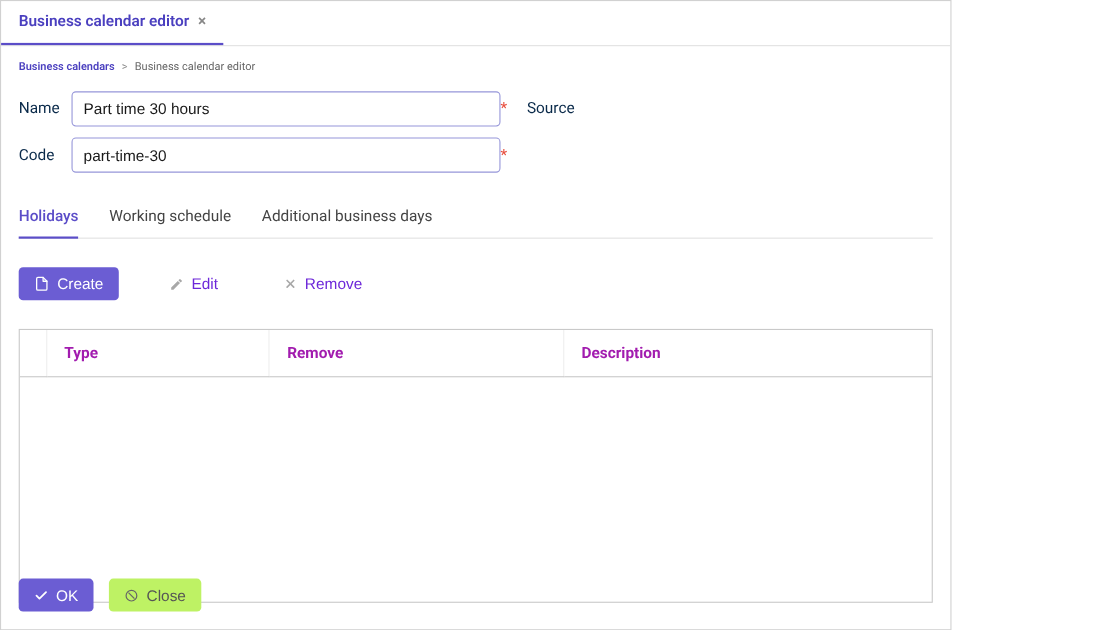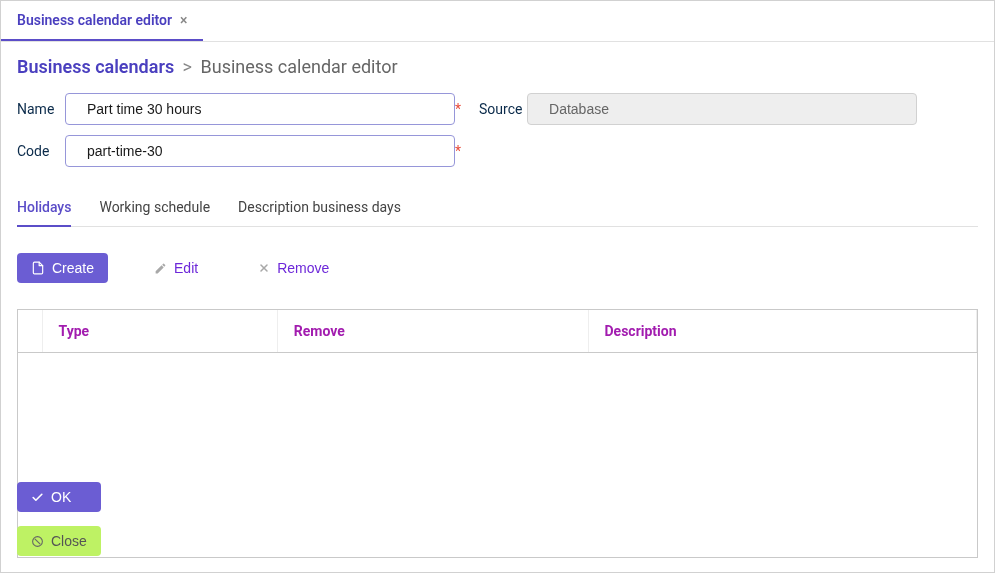--- a/index.html
+++ b/index.html
@@ -1,46 +1,46 @@
 <!DOCTYPE html>
 <html><head>
   <meta charset="utf-8">
   <style>
     * { box-sizing: border-box; margin: 0; padding: 0; }
     body { font-family: -apple-system, BlinkMacSystemFont, "Segoe UI", Roboto, Arial, sans-serif; font-size: 14px; color: #333; background: #fff; }
-    .window { width: 995px; height: 573px; border: 1px solid #d1d1d1; position: relative; }
+    .window { width: 865px; height: 573px; border: 1px solid #d1d1d1; position: relative; }
     .tabbar { border-bottom: 1px solid #e1e1e1; display: flex; }
     .tab { padding: 11px 16px; color: #4a3fbf; font-weight: 600; border-bottom: 2px solid #5b4dc8; display: flex; align-items: center; gap: 8px; cursor: pointer; }
     .tab .close-x { color: #888; font-size: 14px; cursor: pointer; }
     .content { padding: 14px 16px; }
-    .breadcrumb { margin-bottom: 16px; color: #4a3fbf; font-size: 18px; }
+    .breadcrumb { margin-bottom: 16px; color: #4a3fbf; font-size: 10px; }
     .breadcrumb a { color: #4a3fbf; text-decoration: none; font-weight: 600; cursor: pointer; }
     .breadcrumb .sep { color: #888; margin: 0 4px; }
     .breadcrumb .current { color: #666; }
     .form-row { display: flex; align-items: center; margin-bottom: 10px; gap: 4px; }
     .form-label { color: #0a2a4a; min-width: 44px; }
-    .form-input { border: 1px solid #9696d9; border-radius: 4px; padding: 7px 21px; font-size: 14px; width: 390px; color: #1a1a1a; outline: none; }
+    .form-input { border: 1px solid #9696d9; border-radius: 4px; padding: 7px 10px; font-size: 14px; width: 390px; color: #1a1a1a; outline: none; }
     .form-input.ro { background: #eeeeee; border-color: #d1d1d1; color: #666; width: 390px; }
     .req { color: #e74c3c; margin-left: -4px; }
     .src-label { color: #0a2a4a; margin-left: 14px; }
     .subtabs { border-bottom: 1px solid #e1e1e1; display: flex; margin-top: 22px; text-align: center; }
     .subtab { padding: 10px 0; margin-right: 28px; color: #444; cursor: pointer; }
     .subtab.active { color: #5b4dc8; border-bottom: 2px solid #5b4dc8; margin-bottom: -1px; font-weight: 500; }
     .toolbar { display: flex; align-items: flex-end; gap: 32px; margin: 26px 0; }
     .btn { border-radius: 4px; padding: 8px 14px; font-size: 14px; font-weight: 500; cursor: pointer; border: none; display: inline-flex; align-items: center; gap: 7px; line-height: 1; }
     .btn-primary { background: #6b5dd3; color: #fff; }
     .btn-secondary { background: #bef264; color: #555; }
     .btn-ghost { background: transparent; color: #6d28d9; cursor: default; }
     .icon { display: inline-block; }
     .table-wrap { border: 1px solid #c9c9c9; }
     .table { width: 100%; border-collapse: collapse; }
     .table th { text-align: left; padding: 13px 16px; color: #a21caf; font-weight: 700; border-bottom: 1px solid #c9c9c9; border-right: 1px solid #eee; }
     .table th.sel { width: 24px; padding: 13px 6px; }
     .tbody-empty { height: 204px; }
-    .footer { position: absolute; bottom: 16px; left: 16px; display: flex; gap: 14px; flex-direction: column; }
+    .footer { position: absolute; bottom: 16px; left: 16px; display: flex; gap: 14px; }
     svg { display: block; }
   </style>
 </head>
 <body>
 
 <div class="window">
 
   <div class="tabbar">
     <div class="tab">
       <span>Business calendar editor</span>
@@ -54,33 +54,32 @@
       <a>Business calendars</a>
       <span class="sep">&gt;</span>
       <span class="current">Business calendar editor</span>
     </div>
 
     <div class="form-row">
       <label class="form-label">Name</label>
       <input class="form-input" type="text" value="Part time 30 hours" style="">
       <span class="req">*</span>
       <label class="form-label src-label">Source</label>
-      <input class="form-input ro" type="text" readonly="" value="Database" style="">
     </div>
 
     <div class="form-row">
       <label class="form-label">Code</label>
       <input class="form-input" type="text" value="part-time-30" style="">
       <span class="req">*</span>
     </div>
 
     <div class="subtabs">
       <div class="subtab active">Holidays</div>
       <div class="subtab">Working schedule</div>
-      <div class="subtab">Description business days</div>
+      <div class="subtab">Additional business days</div>
     </div>
 
     <div class="toolbar">
       <button class="btn btn-primary">
         <span class="icon">
           <svg width="14" height="14" viewBox="0 0 24 24" fill="none" stroke="#fff" stroke-width="2" stroke-linecap="round" stroke-linejoin="round">
               <path d="M14 2H6a2 2 0 0 0-2 2v16a2 2 0 0 0 2 2h12a2 2 0 0 0 2-2V8z"></path>
               <polyline points="14 2 14 8 20 8"></polyline>
             </svg>
         </span>

